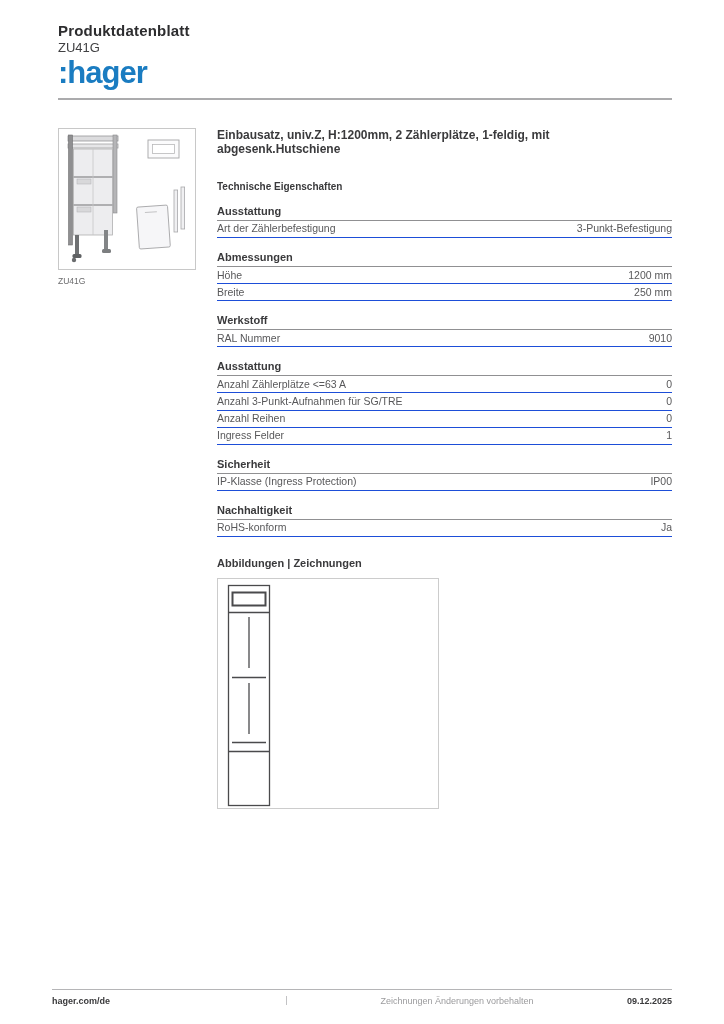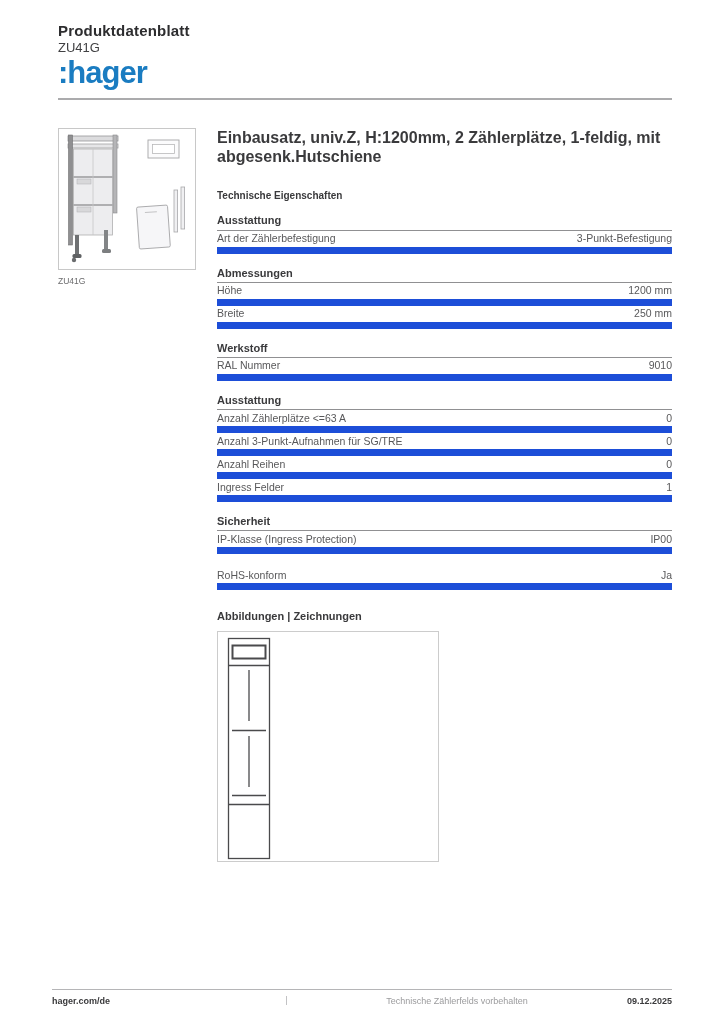--- a/index.html
+++ b/index.html
@@ -71,21 +71,21 @@
   .image-caption {
     font-size: 8.5px;
     color: #6b6b6d;
     margin-top: 6px;
   }
   .right-col {
     flex: 1;
     min-width: 0;
   }
   .description {
-    font-size: 16px;
+    font-size: 12px;
     font-weight: bold;
     color: #3a3a3c;
     margin: 0 0 24px 0;
     line-height: 1.2;
   }
   .specs-title {
     font-size: 10px;
     font-weight: bold;
     color: #3a3a3c;
     margin: 0 0 13px 0;
@@ -101,21 +101,21 @@
     border-bottom: 1px solid #909092;
     line-height: 1.1;
   }
   .spec-row {
     display: flex;
     justify-content: space-between;
     align-items: baseline;
     font-size: 10.5px;
     color: #58585a;
     padding: 2.5px 0 2px 0;
-    border-bottom: 7px solid #1d4ed8;
+    border-bottom: 1px solid #1d4ed8;
     line-height: 1.1;
   }
   .spec-label { text-align: left; }
   .spec-value { text-align: left; white-space: nowrap; }
   
   .drawings-title {
     font-size: 11px;
     font-weight: bold;
     color: #3a3a3c;
     margin: 20px 0 9px 0;
@@ -267,20 +267,21 @@
             </div>
           </section>
           <section class="section">
             <div class="section-title">Sicherheit</div>
             <div class="spec-row">
               <span class="spec-label">IP-Klasse (Ingress Protection)</span>
               <span class="spec-value">IP00</span>
             </div>
           </section>
           <section class="section">
+            <div class="section-title">Nachhaltigkeit</div>
             <div class="spec-row">
               <span class="spec-label">RoHS-konform</span>
               <span class="spec-value">Ja</span>
             </div>
           </section>
         </div>
 
       <div class="drawings-title">Abbildungen | Zeichnungen</div>
       <div class="drawing-box">
         <svg width="220" height="229" viewBox="0 0 220 229">
@@ -300,15 +301,15 @@
           <line x1="10.5" y1="172.5" x2="51.5" y2="172.5" stroke="#4a4a4c" stroke-width="1.3"></line>
         </svg>
       </div>
     </div>
   </div>
 </div>
 
 <div class="footer">
   <div class="footer-left">hager.com/de</div>
   <div class="footer-tick"></div>
-  <div class="footer-center">Technische Zählerfelds vorbehalten</div>
+  <div class="footer-center">Zeichnungen Änderungen vorbehalten</div>
   <div class="footer-right">09.12.2025</div>
 </div>
 
 </body></html>

